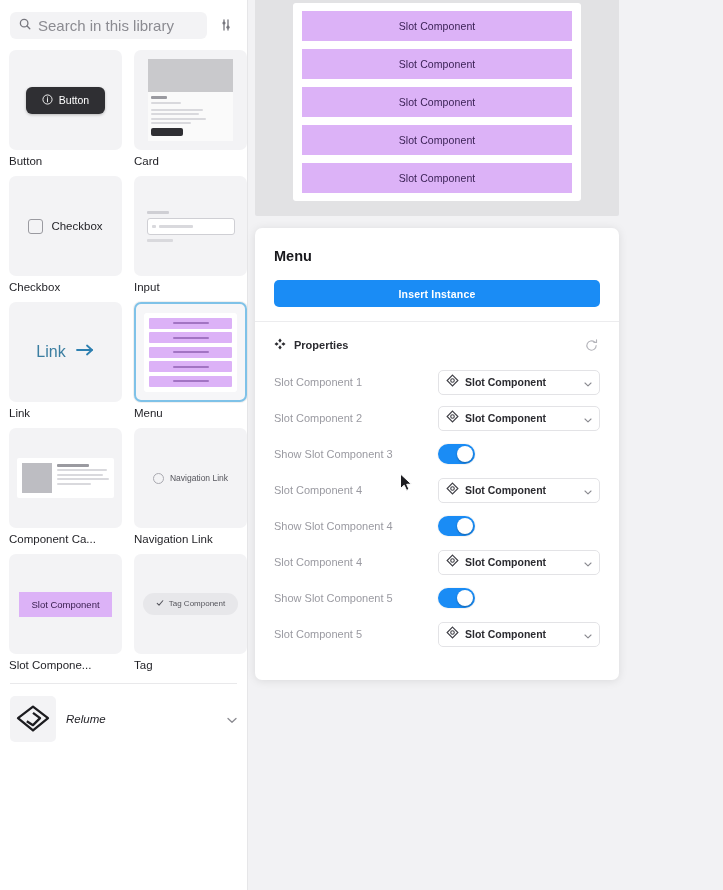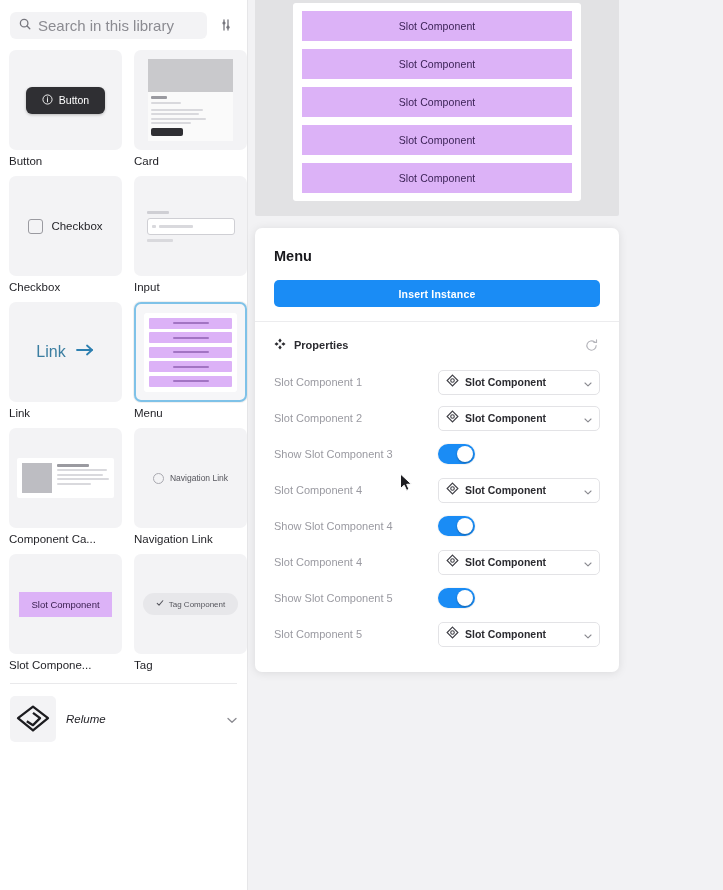--- a/index.html
+++ b/index.html
@@ -110,21 +110,21 @@
   .t-navcard .sq { width: 30px; height: 30px; background: #bdbdc2; flex: 0 0 auto; }
   .t-navcard .lines { flex: 1; padding-top: 1px; }
   .t-navlink { display: flex; align-items: center; gap: 6px; font-size: 8.5px; color: #55555c; }
   .t-navlink .circ { width: 11px; height: 11px; border: 1.2px solid #a9a9b0; border-radius: 50%; }
   .t-slot {
     background: #dcb2f7; color: #3a2050; font-size: 9.5px;
     padding: 7px 10px; width: 93px; text-align: center;
   }
   .t-tag {
     background: #e7e7ea; border-radius: 20px; font-size: 8px; color: #55555c;
-    padding: 6px 13px; display: flex; align-items: center; gap: 5px;
+    padding: 6px 13px; display: flex; gap: 5px;
   }
 
   .lib-divider { height: 1px; background: #e9e9eb; margin: 12px 10px 0; }
   .lib-footer { display: flex; align-items: center; gap: 10px; padding: 12px 10px 0; }
   .lib-footer .logo {
     width: 46px; height: 46px; background: #f3f3f5; border-radius: 5px;
     display: flex; align-items: center; justify-content: center;
   }
   .lib-footer .fname { font-size: 11.5px; color: #1f1f24; flex: 1; font-style: italic; }
 
@@ -166,21 +166,21 @@
     letter-spacing: .2px;
   }
   .inspect-sep { height: 1px; background: #ececee; }
   .props-head {
     display: flex; align-items: center; gap: 8px;
     padding: 14px 19px 10px;
   }
   .props-title { font-size: 11px; font-weight: bold; color: #2b2b30; flex: 1; }
   .reset-btn { background: transparent; border: 0; cursor: pointer; display: flex; padding: 2px; }
 
-  .prop-list { padding: 0 19px 20px; }
+  .prop-list { padding: 0 19px 28px; }
   .prop-row {
     display: flex; align-items: center; min-height: 36px;
   }
   .prop-label {
     font-size: 11px; color: #9a9aa1; flex: 1;
     white-space: nowrap; overflow: hidden; text-overflow: ellipsis;
   }
   .prop-ctrl { width: 162px; flex: 0 0 auto; }
   .select {
     display: flex; align-items: center; gap: 6px;

